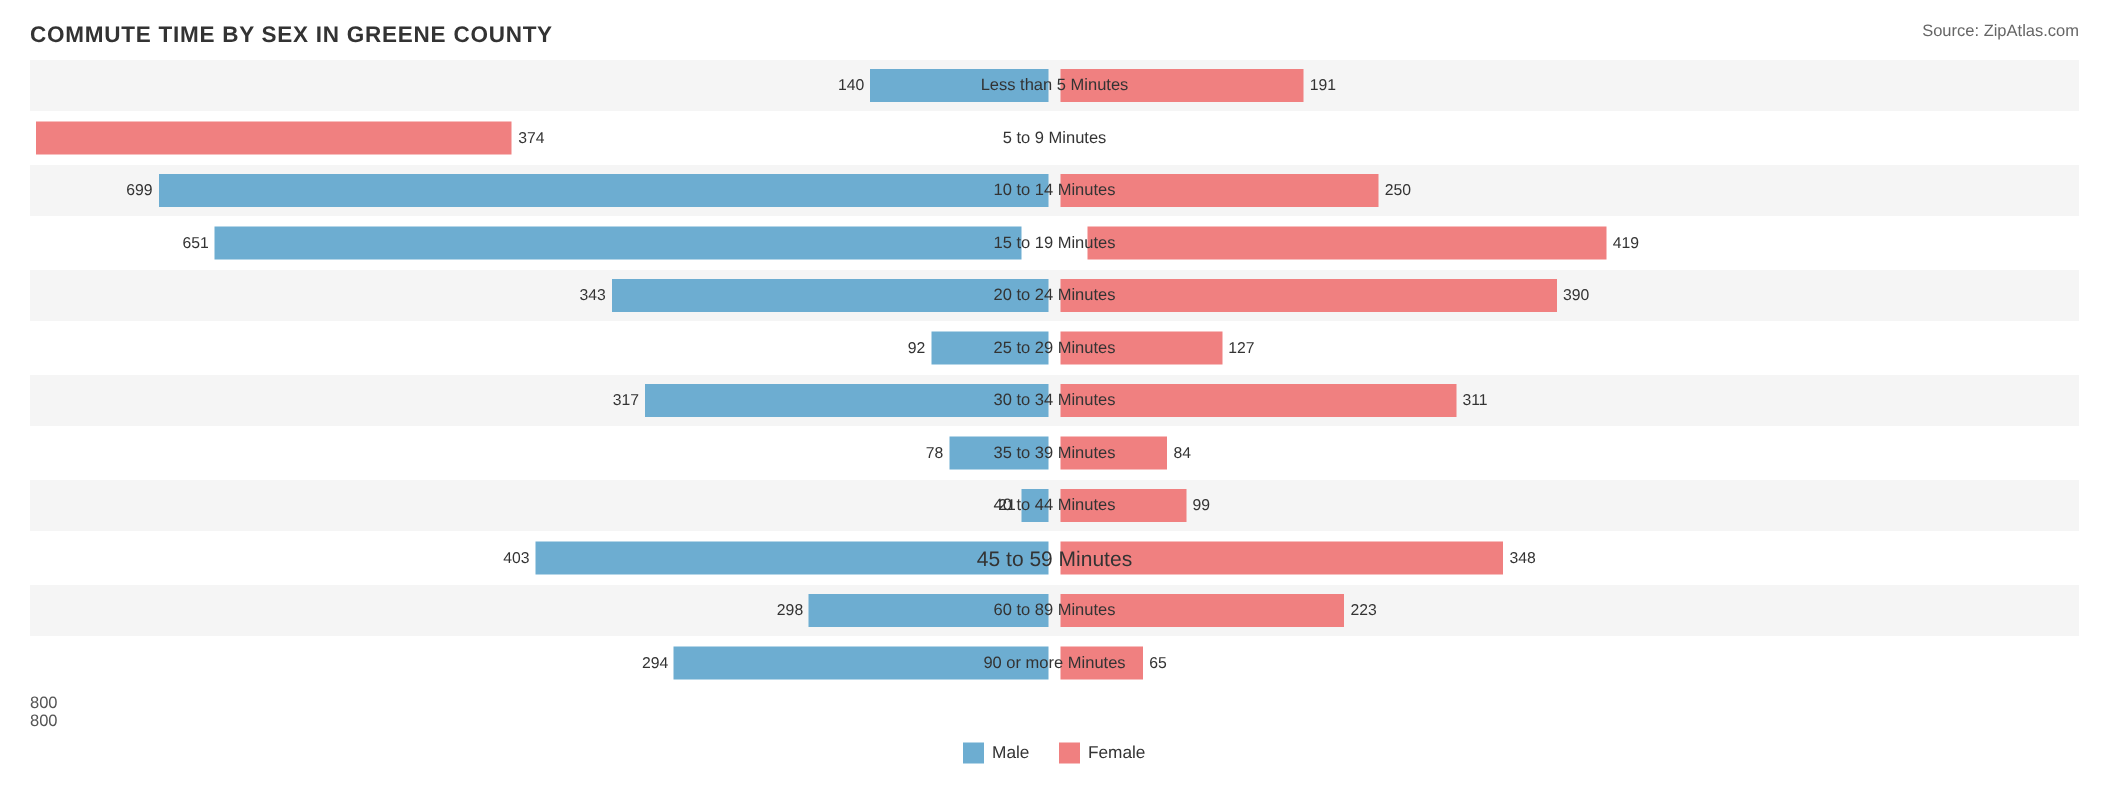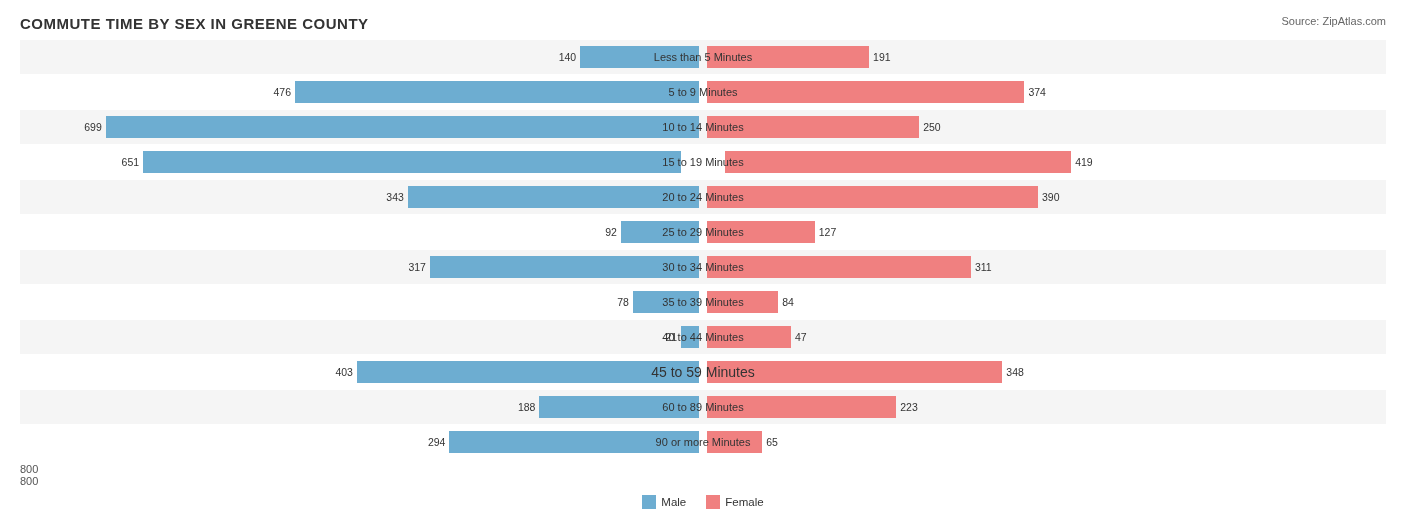--- a/index.html
+++ b/index.html
@@ -133,24 +133,20 @@
       <span class="male-val">140</span>
       <div class="bar-male" style="width:17.5%;"></div>
     </div>
     <div style="position:absolute; left:50%; transform:translateX(-50%); font-size:11px; color:#333; white-space:nowrap; z-index:10; pointer-events:none; text-align:center; line-height:34px;">Less than 5 Minutes</div>
     <div class="right-side">
       <div class="bar-female" style="width:23.875%;"></div>
       <span class="female-val">191</span>
     </div>
   </div>
         <div class="row" style="position: relative;">
-    <div class="left-side">
-      <span class="male-val">476</span>
-      <div class="bar-male" style="width:59.5%;"></div>
-    </div>
     <div style="position:absolute; left:50%; transform:translateX(-50%); font-size:11px; color:#333; white-space:nowrap; z-index:10; pointer-events:none; text-align:center; line-height:34px;">5 to 9 Minutes</div>
     <div class="right-side">
       <div class="bar-female" style="width:46.75%;"></div>
       <span class="female-val">374</span>
     </div>
   </div>
         <div class="row" style="position: relative;">
     <div class="left-side">
       <span class="male-val">699</span>
       <div class="bar-male" style="width:87.375%;"></div>
@@ -217,37 +213,37 @@
     </div>
   </div>
         <div class="row" style="position: relative;">
     <div class="left-side">
       <span class="male-val">21</span>
       <div class="bar-male" style="width:2.625%;"></div>
     </div>
     <div style="position:absolute; left:50%; transform:translateX(-50%); font-size:11px; color:#333; white-space:nowrap; z-index:10; pointer-events:none; text-align:center; line-height:34px;">40 to 44 Minutes</div>
     <div class="right-side">
       <div class="bar-female" style="width:12.375%;"></div>
-      <span class="female-val">47</span>
+      <span class="female-val">99</span>
     </div>
   </div>
         <div class="row" style="position: relative;">
     <div class="left-side">
       <span class="male-val">403</span>
       <div class="bar-male" style="width:50.375%;"></div>
     </div>
     <div style="position:absolute; left:50%; transform:translateX(-50%); font-size:14px; color:#333; white-space:nowrap; z-index:10; pointer-events:none; text-align:center; line-height:34px;">45 to 59 Minutes</div>
     <div class="right-side">
       <div class="bar-female" style="width:43.5%;"></div>
       <span class="female-val">348</span>
     </div>
   </div>
         <div class="row" style="position: relative;">
     <div class="left-side">
-      <span class="male-val">188</span>
+      <span class="male-val">298</span>
       <div class="bar-male" style="width:23.5%;"></div>
     </div>
     <div style="position:absolute; left:50%; transform:translateX(-50%); font-size:11px; color:#333; white-space:nowrap; z-index:10; pointer-events:none; text-align:center; line-height:34px;">60 to 89 Minutes</div>
     <div class="right-side">
       <div class="bar-female" style="width:27.875%;"></div>
       <span class="female-val">223</span>
     </div>
   </div>
         <div class="row" style="position: relative;">
     <div class="left-side">

